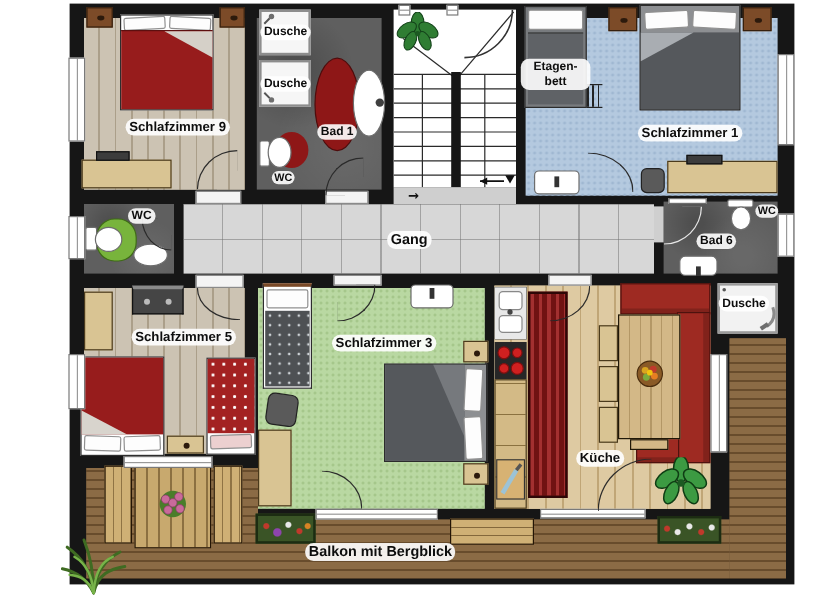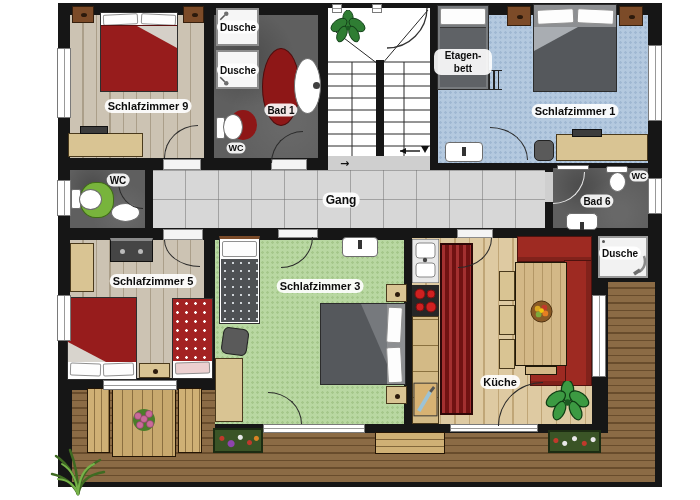--- a/index.html
+++ b/index.html
@@ -330,14 +330,15 @@
       <path d="M30,48 C32,30 40,20 52,14"></path>
         <path d="M30,48 C34,32 44,28 56,26"></path>
       <path d="M30,48 C24,36 14,30 4,28"></path>
     </g>
     <g stroke="#77b349" stroke-width="2" fill="none" stroke-linecap="round">
       <path d="M30,48 C29,34 24,24 14,18"></path>
         <path d="M30,48 C31,32 36,22 46,18"></path>
       <path d="M30,48 C26,38 20,34 10,33"></path>
     </g>
   </svg>
+  <div class="lbl lg" style="left:317px;top:460px;">Balkon mit Bergblick</div>
 
 </div>
 
 </body></html>

